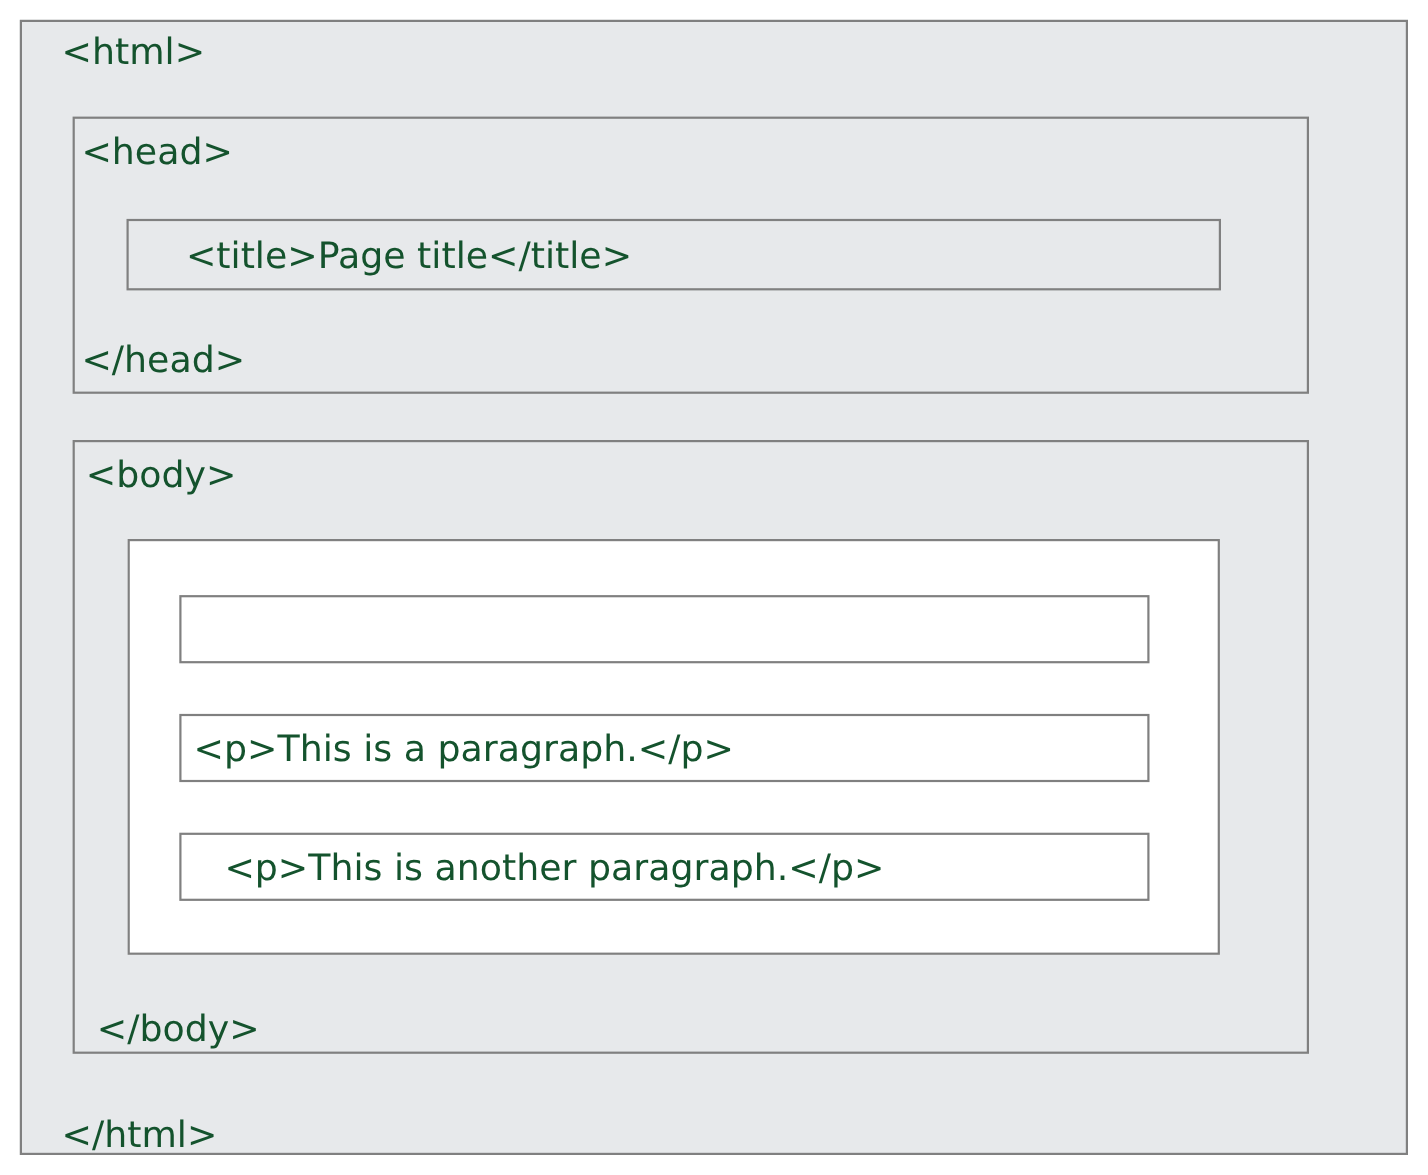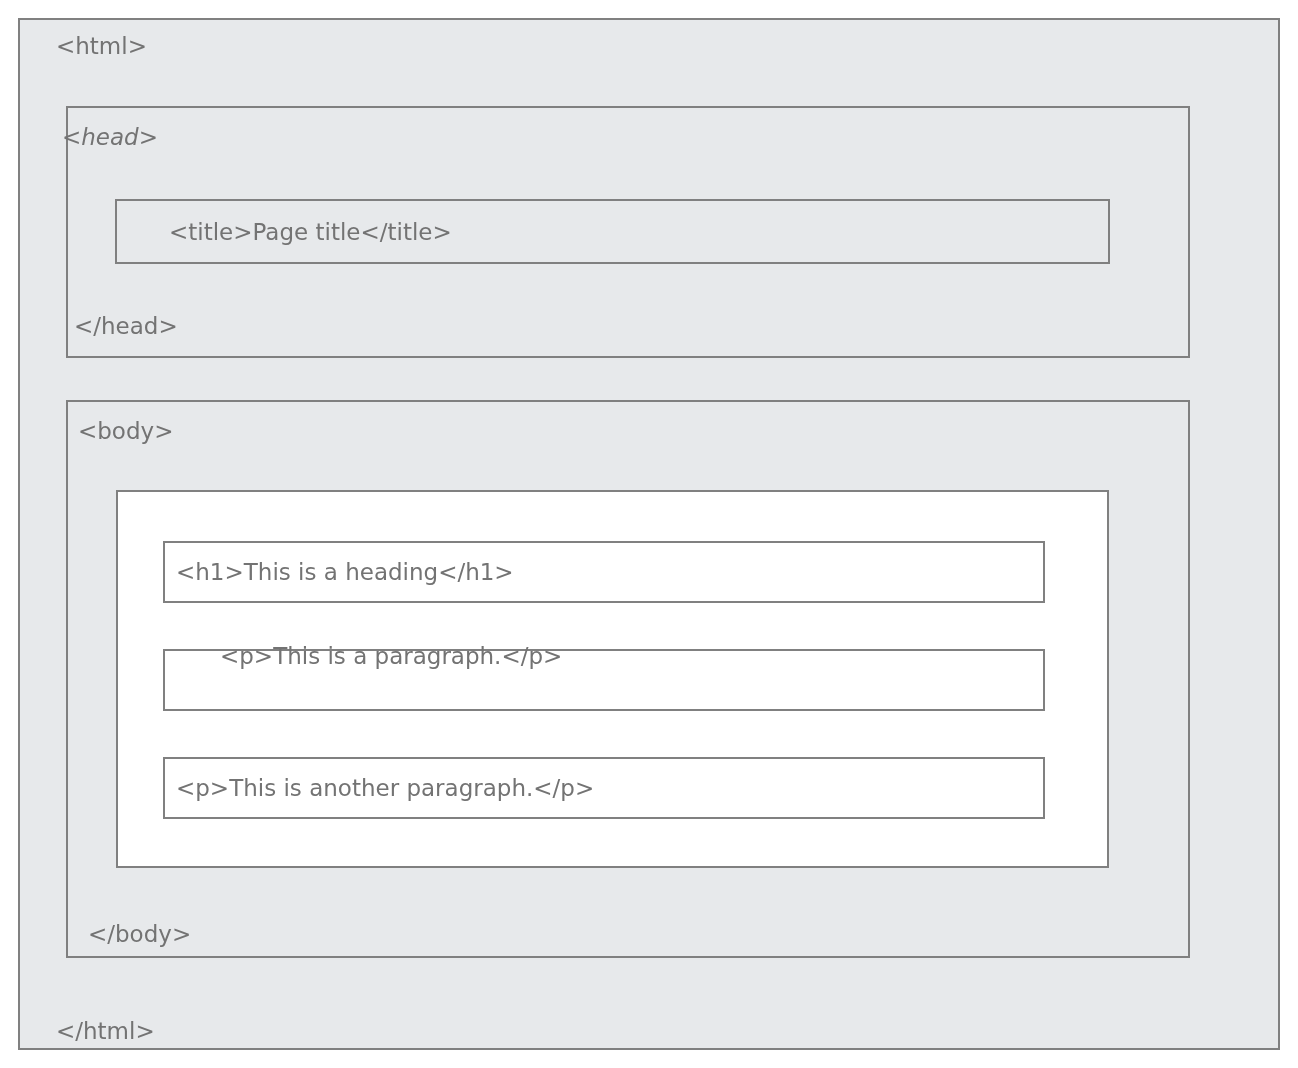--- a/index.html
+++ b/index.html
@@ -27,23 +27,23 @@
     box-sizing: border-box;
     border: 2px solid #808080;
     background: #e7e9eb;
   }
   .box.white {
     background: #ffffff;
   }
 
   .tag-label {
     position: absolute;
-    font-size: 23px;
+    font-size: 33px;
     line-height: 29px;
-    color: #737373;
+    color: #14532d;
     white-space: nowrap;
     font-family: "DejaVu Sans", sans-serif;
   }
 
   
   #html-box {
     left: 18px;
     top: 18px;
     width: 1262px;
     height: 1032px;
@@ -51,21 +51,21 @@
   #html-open-label  { left: 56px;  top: 32px; }
   #html-close-label { left: 56px;  top: 1005px; margin-top: 12px; }
 
   
   #head-box {
     left: 66px;
     top: 106px;
     width: 1124px;
     height: 252px;
   }
-  #head-open-label  { left: 62px;  top: 123px; font-style: italic; }
+  #head-open-label  { left: 74px;  top: 123px; }
   #head-close-label { left: 74px;  top: 312px; }
 
   
   #title-box {
     left: 115px;
     top: 199px;
     width: 995px;
     height: 65px;
   }
   #title-label { left: 126px; top: 218px; margin-left: 43px; }
@@ -95,22 +95,22 @@
     height: 62px;
   }
   #h1-box { top: 541px; }
   #p1-box { top: 649px; }
   #p2-box { top: 757px; }
 
   .leaf-label {
     left: 176px;
   }
   #h1-label { top: 558px; }
-  #p1-label { top: 642px; margin-left: 44px; }
-  #p2-label { top: 774px; }
+  #p1-label { top: 666px; }
+  #p2-label { top: 774px; margin-left: 28px; }
 </style>
 </head>
 <body>
 
 <div class="page">
 
   <div class="box" id="html-box"></div>
   <div class="tag-label" id="html-open-label">&lt;html&gt;</div>
 
   <div class="box" id="head-box"></div>
@@ -120,21 +120,20 @@
   <div class="tag-label" id="title-label">&lt;title&gt;Page title&lt;/title&gt;</div>
 
   <div class="tag-label" id="head-close-label">&lt;/head&gt;</div>
 
   <div class="box" id="body-box"></div>
   <div class="tag-label" id="body-open-label">&lt;body&gt;</div>
 
   <div class="box white" id="content-box"></div>
 
   <div class="box white leaf-box" id="h1-box"></div>
-  <div class="tag-label leaf-label" id="h1-label">&lt;h1&gt;This is a heading&lt;/h1&gt;</div>
 
   <div class="box white leaf-box" id="p1-box"></div>
   <div class="tag-label leaf-label" id="p1-label">&lt;p&gt;This is a paragraph.&lt;/p&gt;</div>
 
   <div class="box white leaf-box" id="p2-box"></div>
   <div class="tag-label leaf-label" id="p2-label">&lt;p&gt;This is another paragraph.&lt;/p&gt;</div>
 
   <div class="tag-label" id="body-close-label">&lt;/body&gt;</div>
 
   <div class="tag-label" id="html-close-label">&lt;/html&gt;</div>

